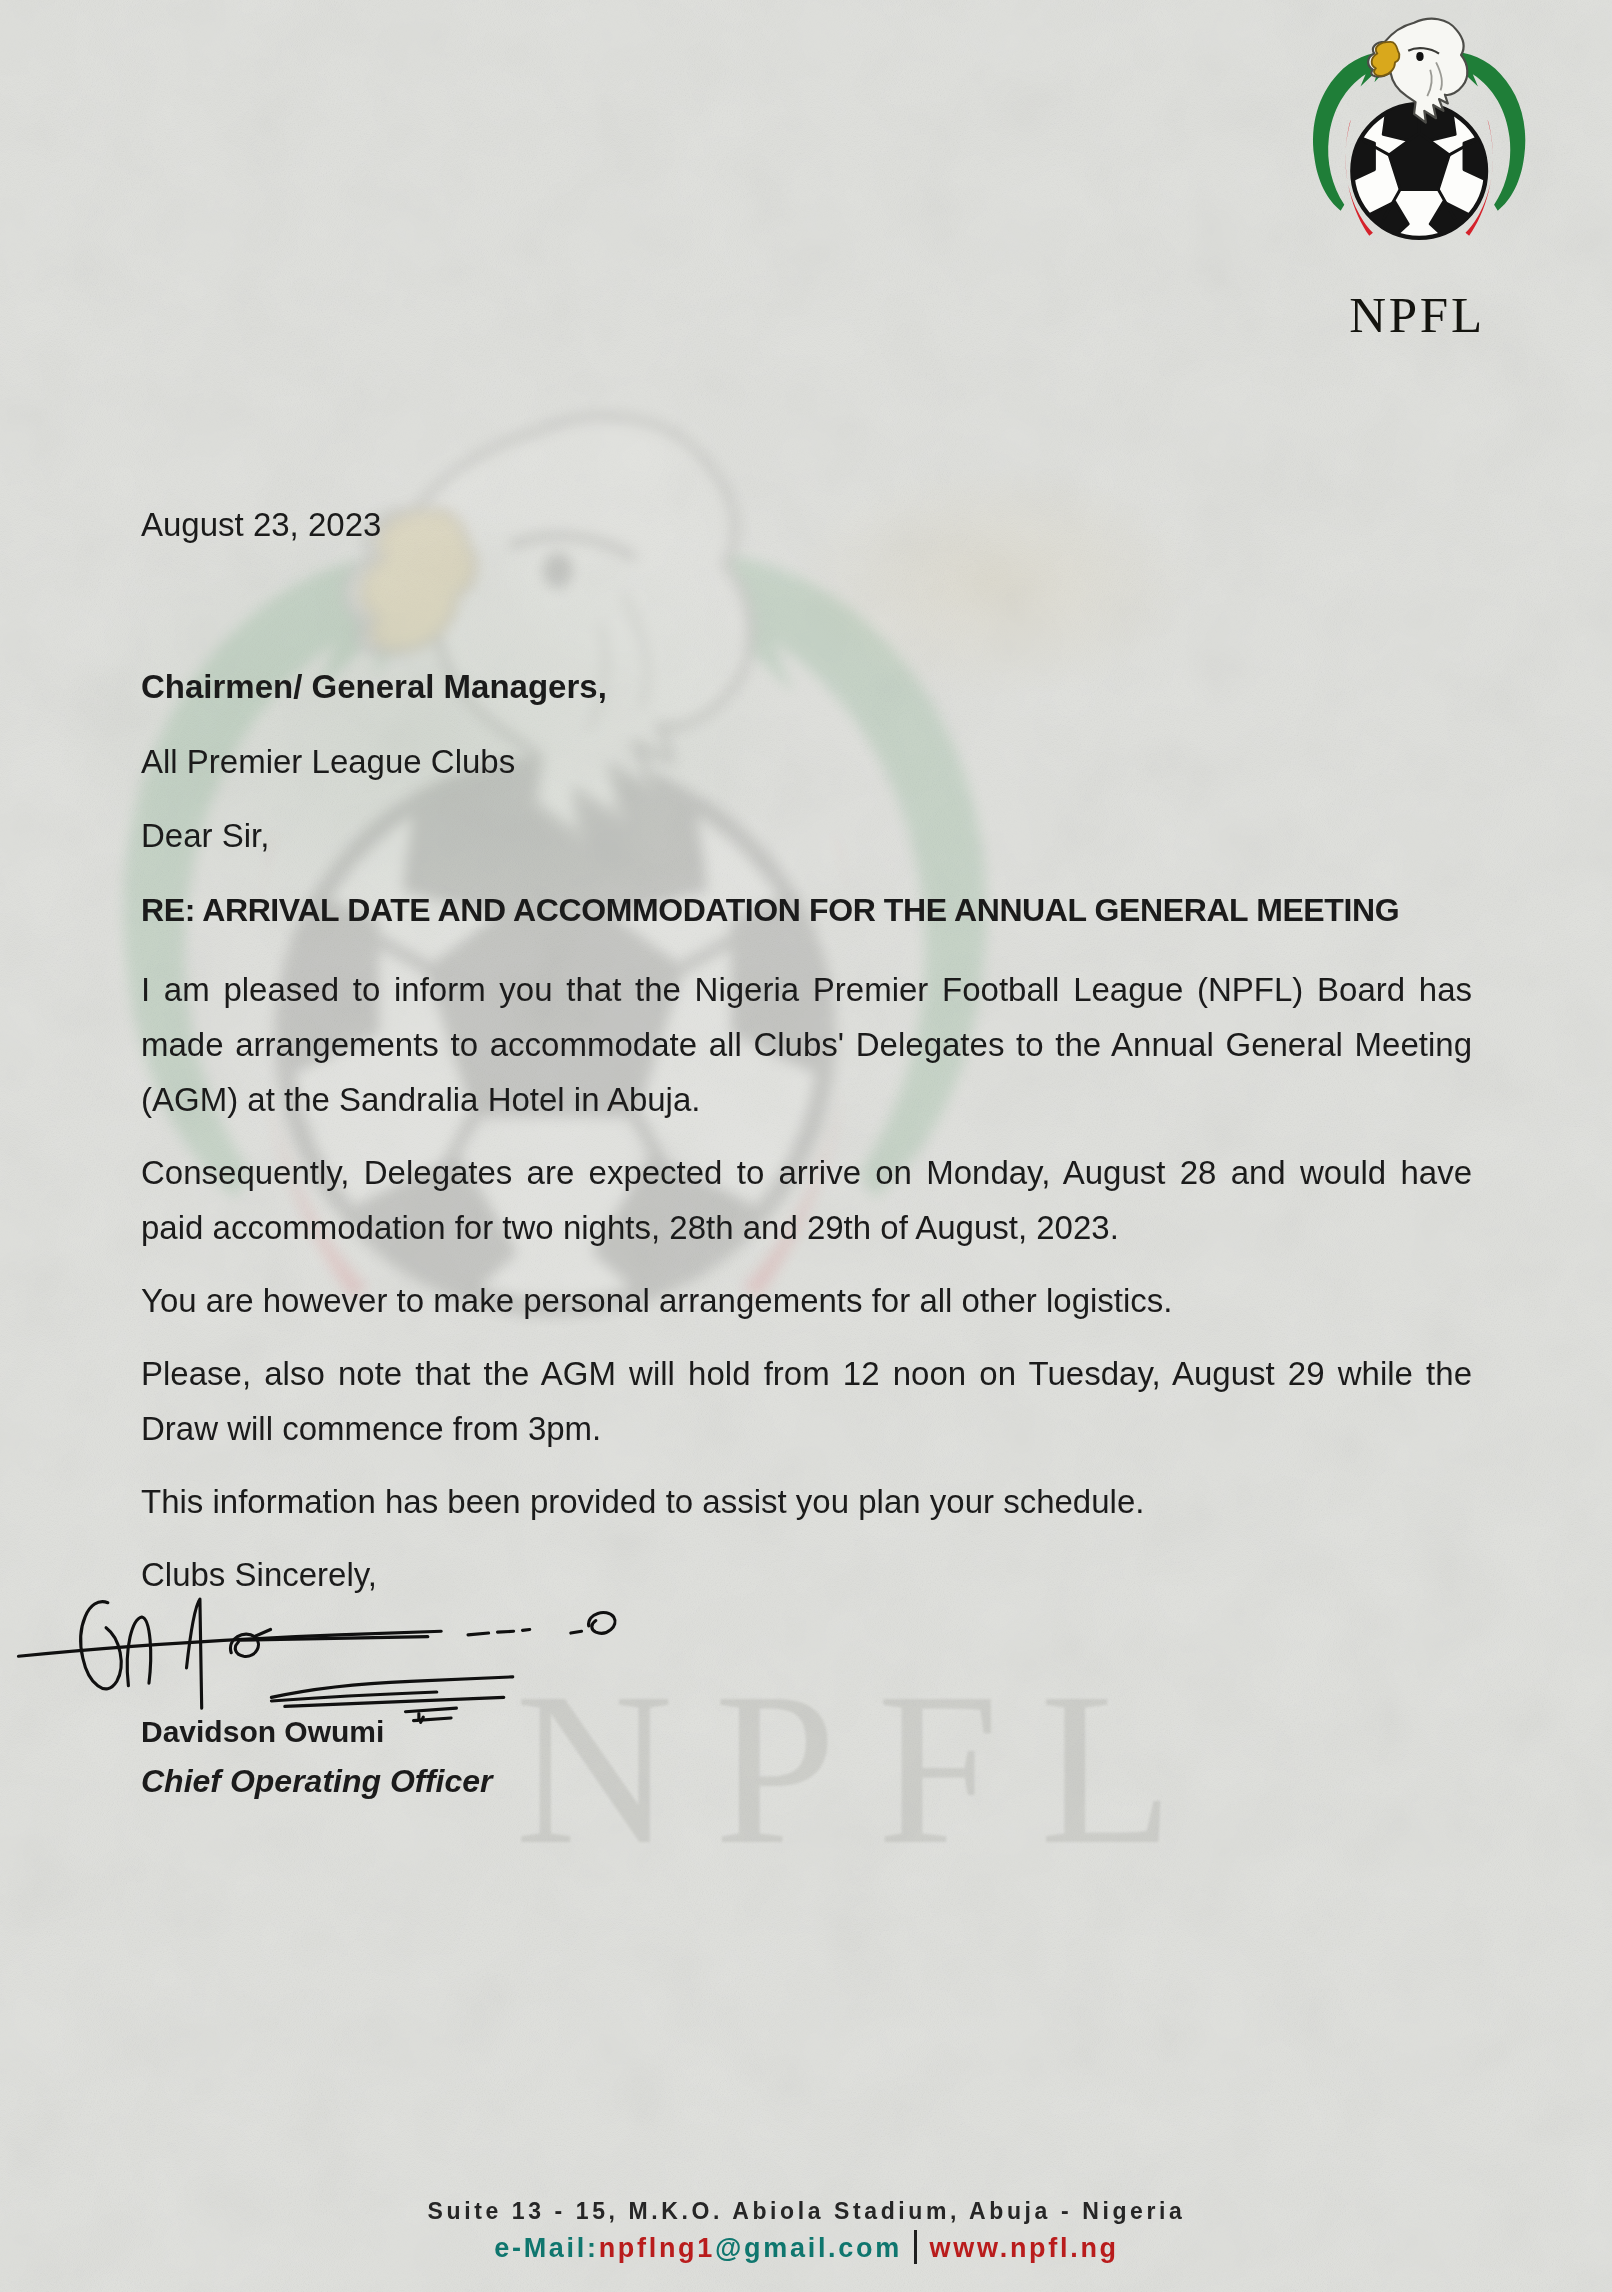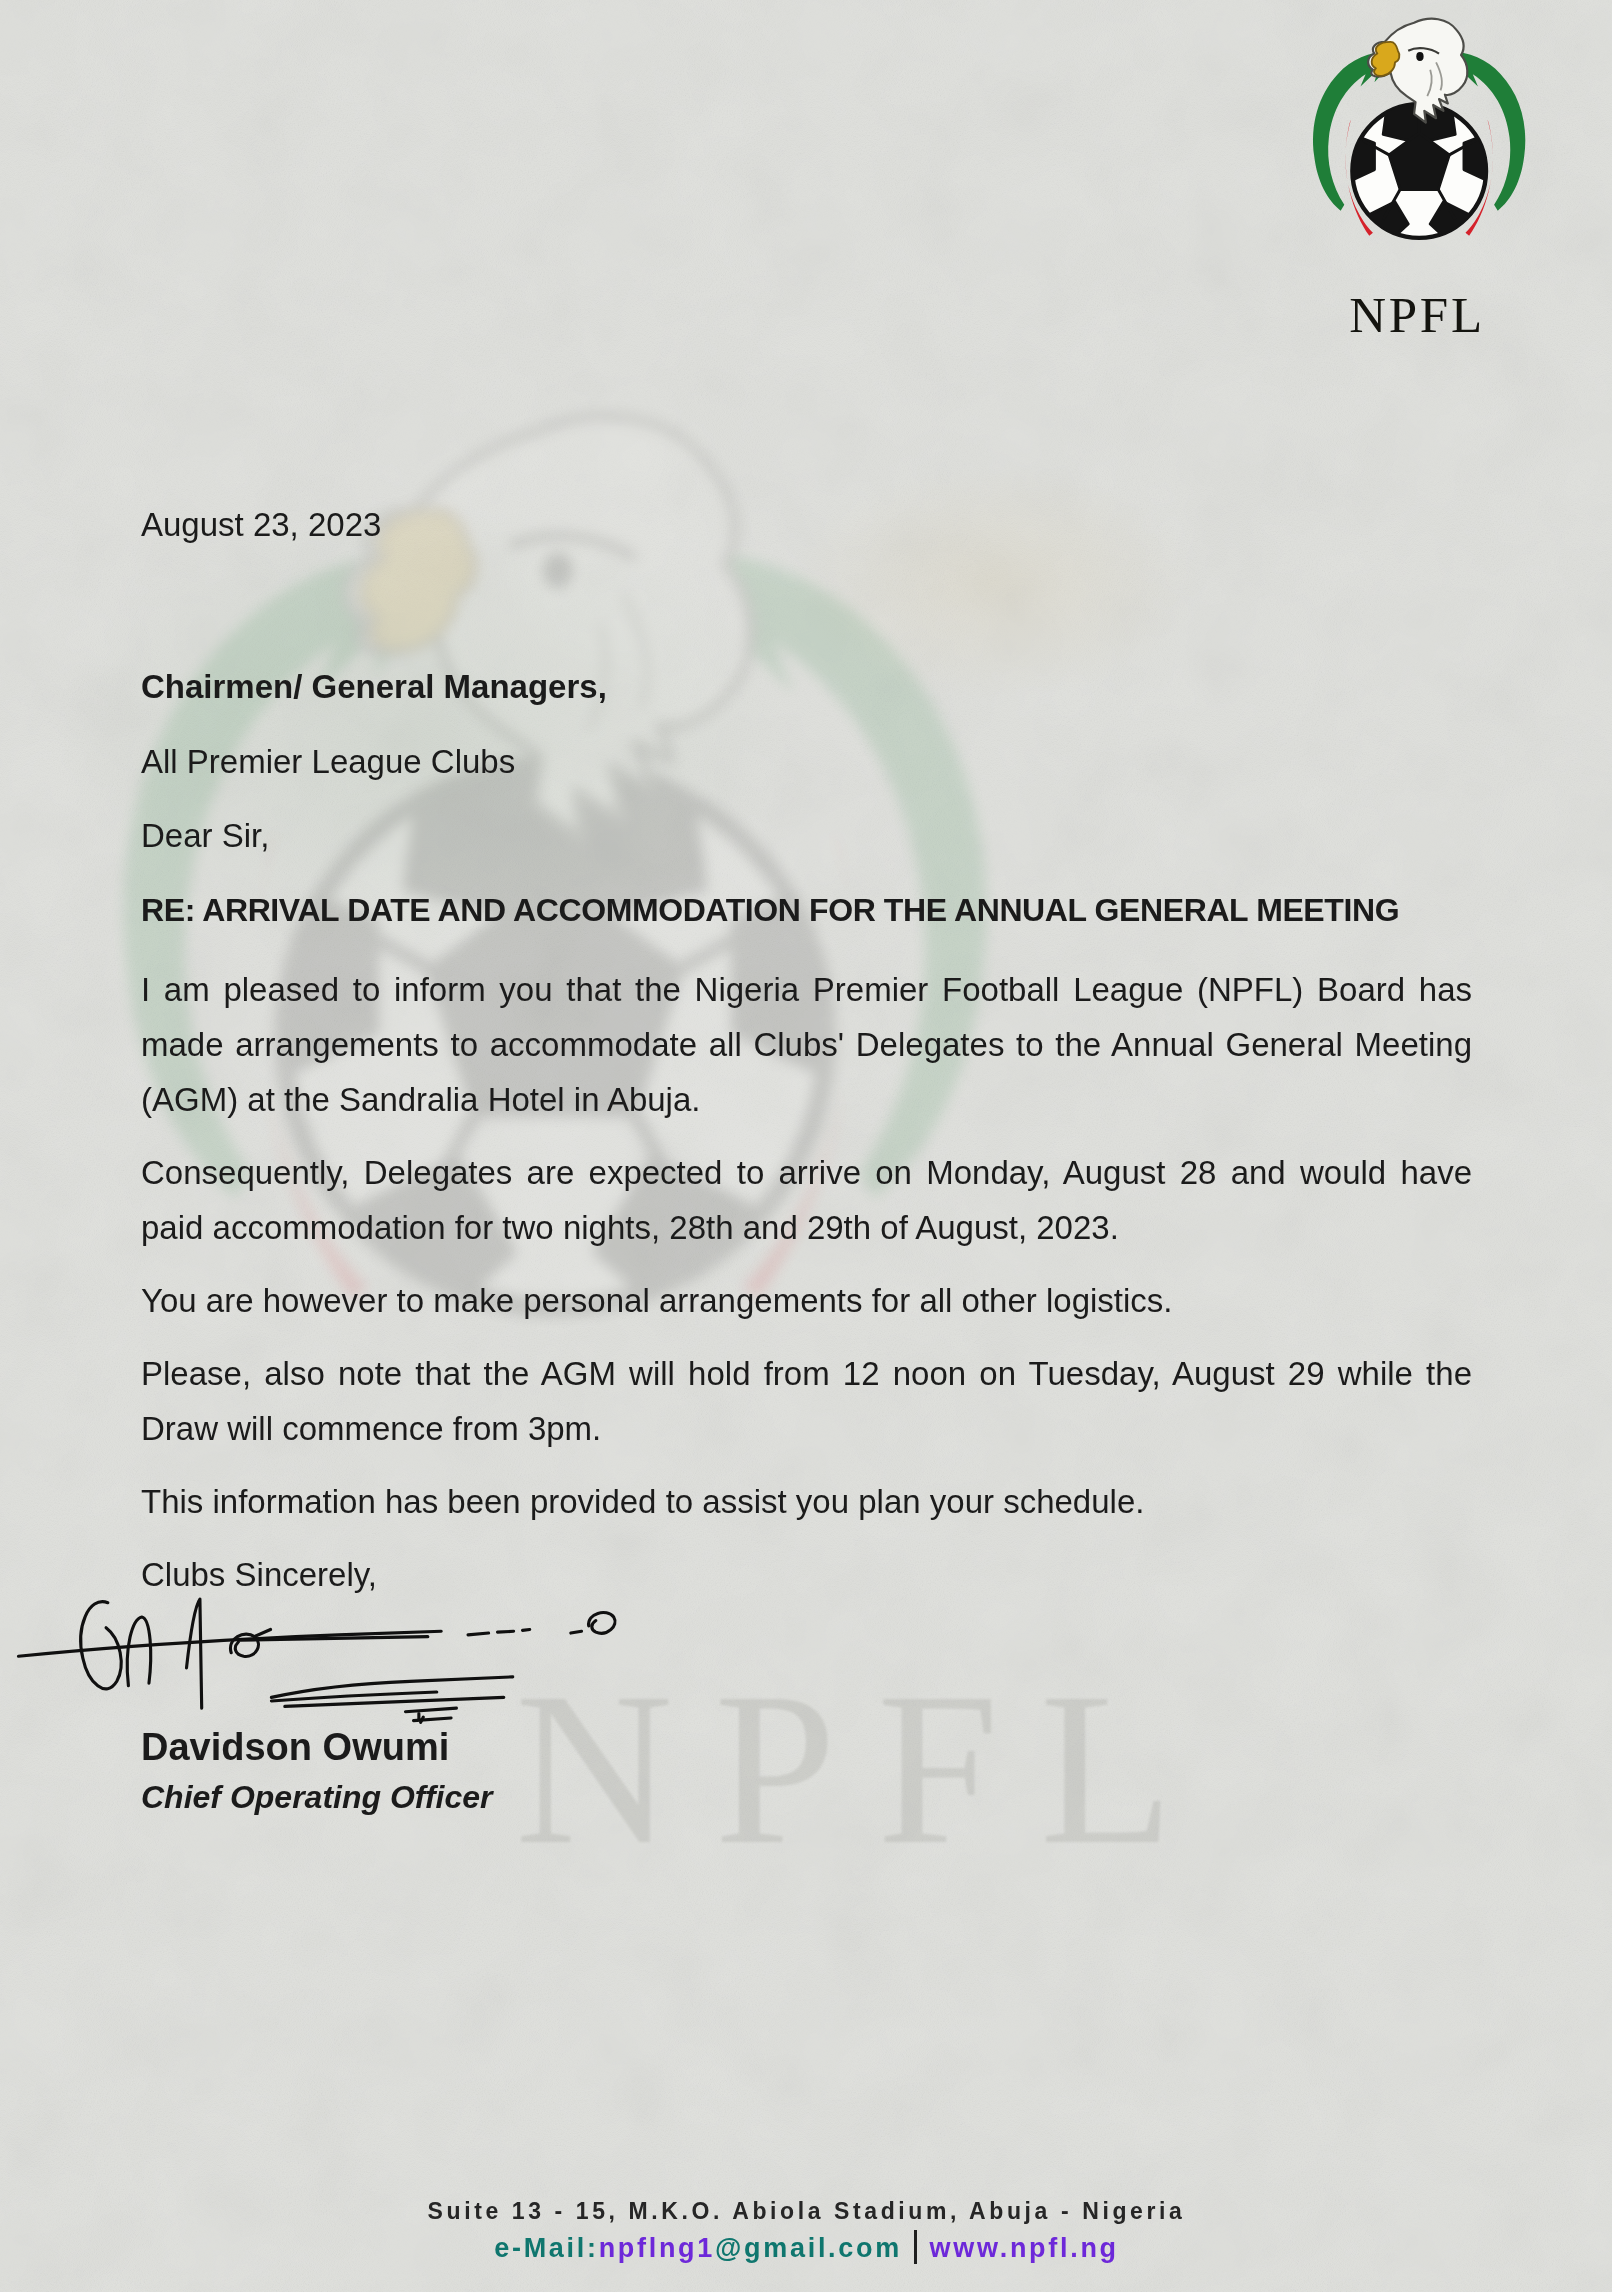--- a/index.html
+++ b/index.html
@@ -51,21 +51,21 @@
     font-size:33px; line-height:55px; color:#1b1b1b;
   }
   .date-line   { margin:0 0 107px 0; }
   .recip-line  { margin:0 0 19.7px 0; }
   .bold        { font-weight:700; }
   .subject-line{ font-weight:700; font-size:32px; letter-spacing:-0.4px;
                  white-space:nowrap; margin:0 0 24px 0; }
   .para        { text-align:justify; margin:0 0 18px 0; }
   .closing-line{ margin:0; }
   .sig-space   { height:107px; }
-  .signatory-name  { font-weight:700; font-size:38px; line-height:45px;margin-top:16px; }
+  .signatory-name  { font-weight:700; font-size:30px; line-height:45px; }
   .signatory-title { font-weight:700; font-style:italic; font-size:32px; line-height:47px; margin-top:3.6px; }
 
   
   .signature {
     position:absolute; left:16px; top:1583px; width:627px; height:143px;
     pointer-events:none;
   }
 
   
   .footer {
@@ -73,21 +73,21 @@
     text-align:center; color:#262626;
   }
   .footer-address {
     font-size:23px; font-weight:700; letter-spacing:3.6px; line-height:34px;
   }
   .footer-contact {
     font-size:27px; letter-spacing:2.7px; line-height:34px; margin-top:1.8px;
     color:#303030;
   }
   .footer-contact .light { font-weight:700; color:#0f766e; }
-  .footer-contact .strong { font-weight:700; color:#6d28d9; }
+  .footer-contact .strong { font-weight:700; color:#b91c1c; }
   .footer-bar {
     display:inline-block; width:2.7px; height:34px; background:#1f1f1f;
     vertical-align:middle; margin:0 12.5px 5.4px 12.5px;
   }
 </style>
 </head>
 <body>
 
 <div class="page">
 

